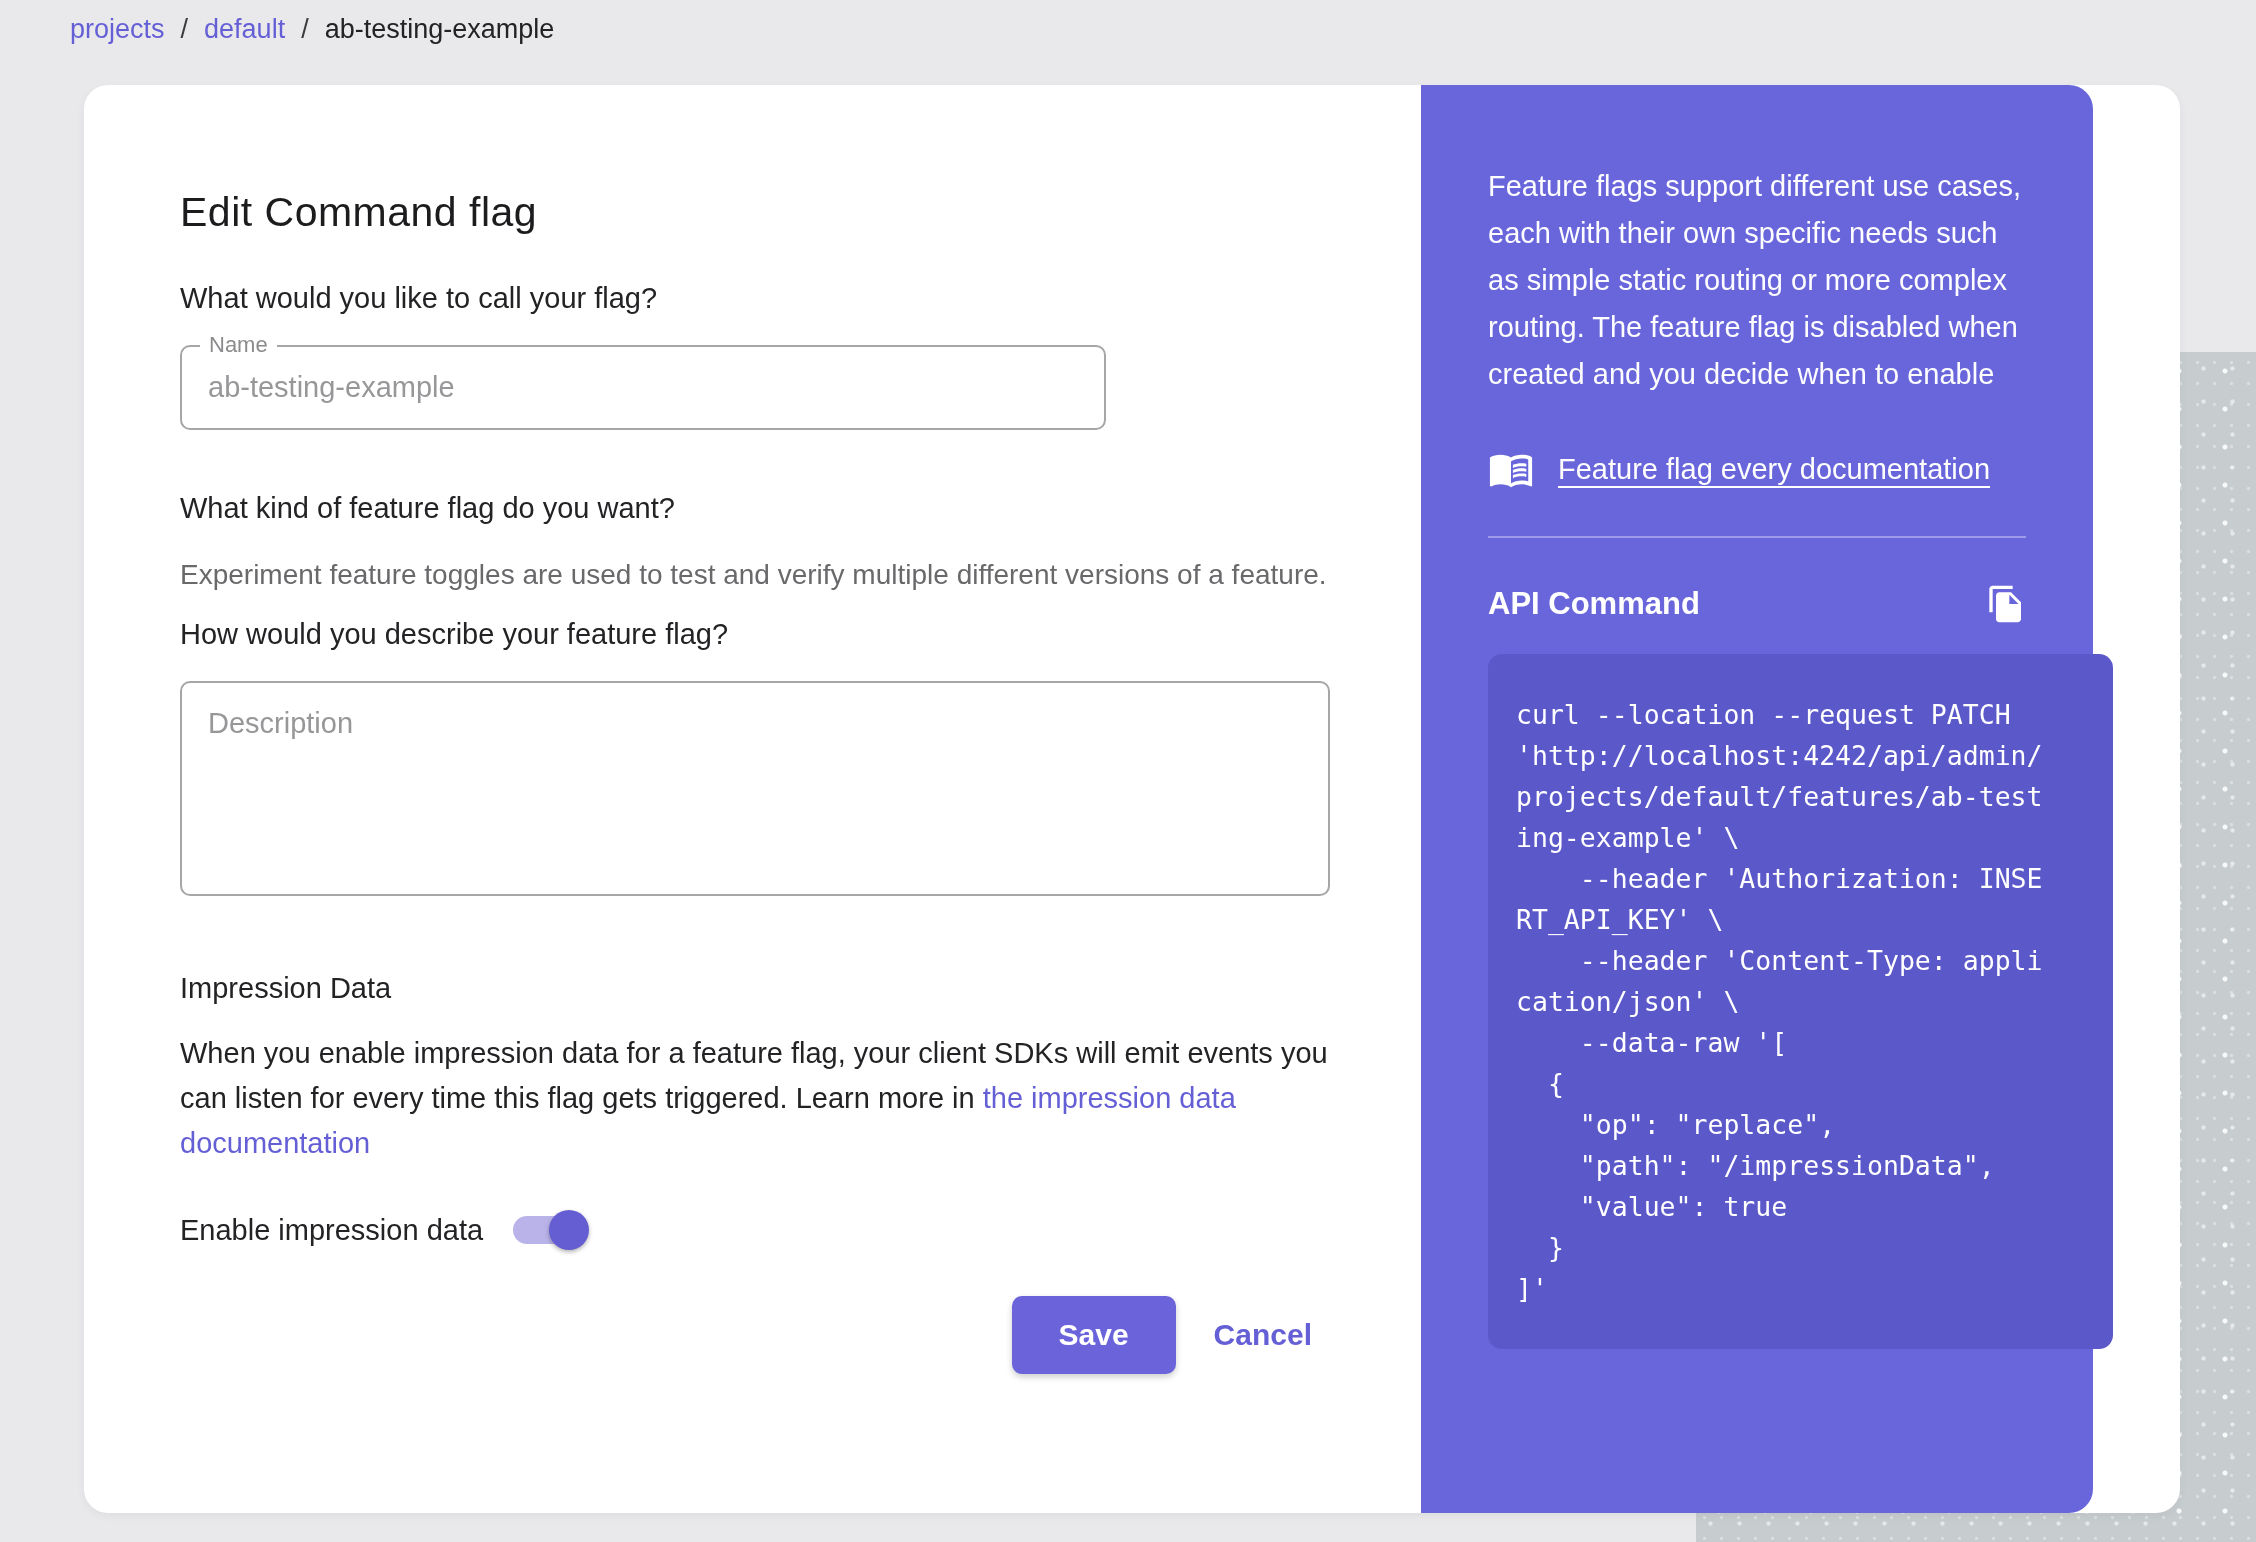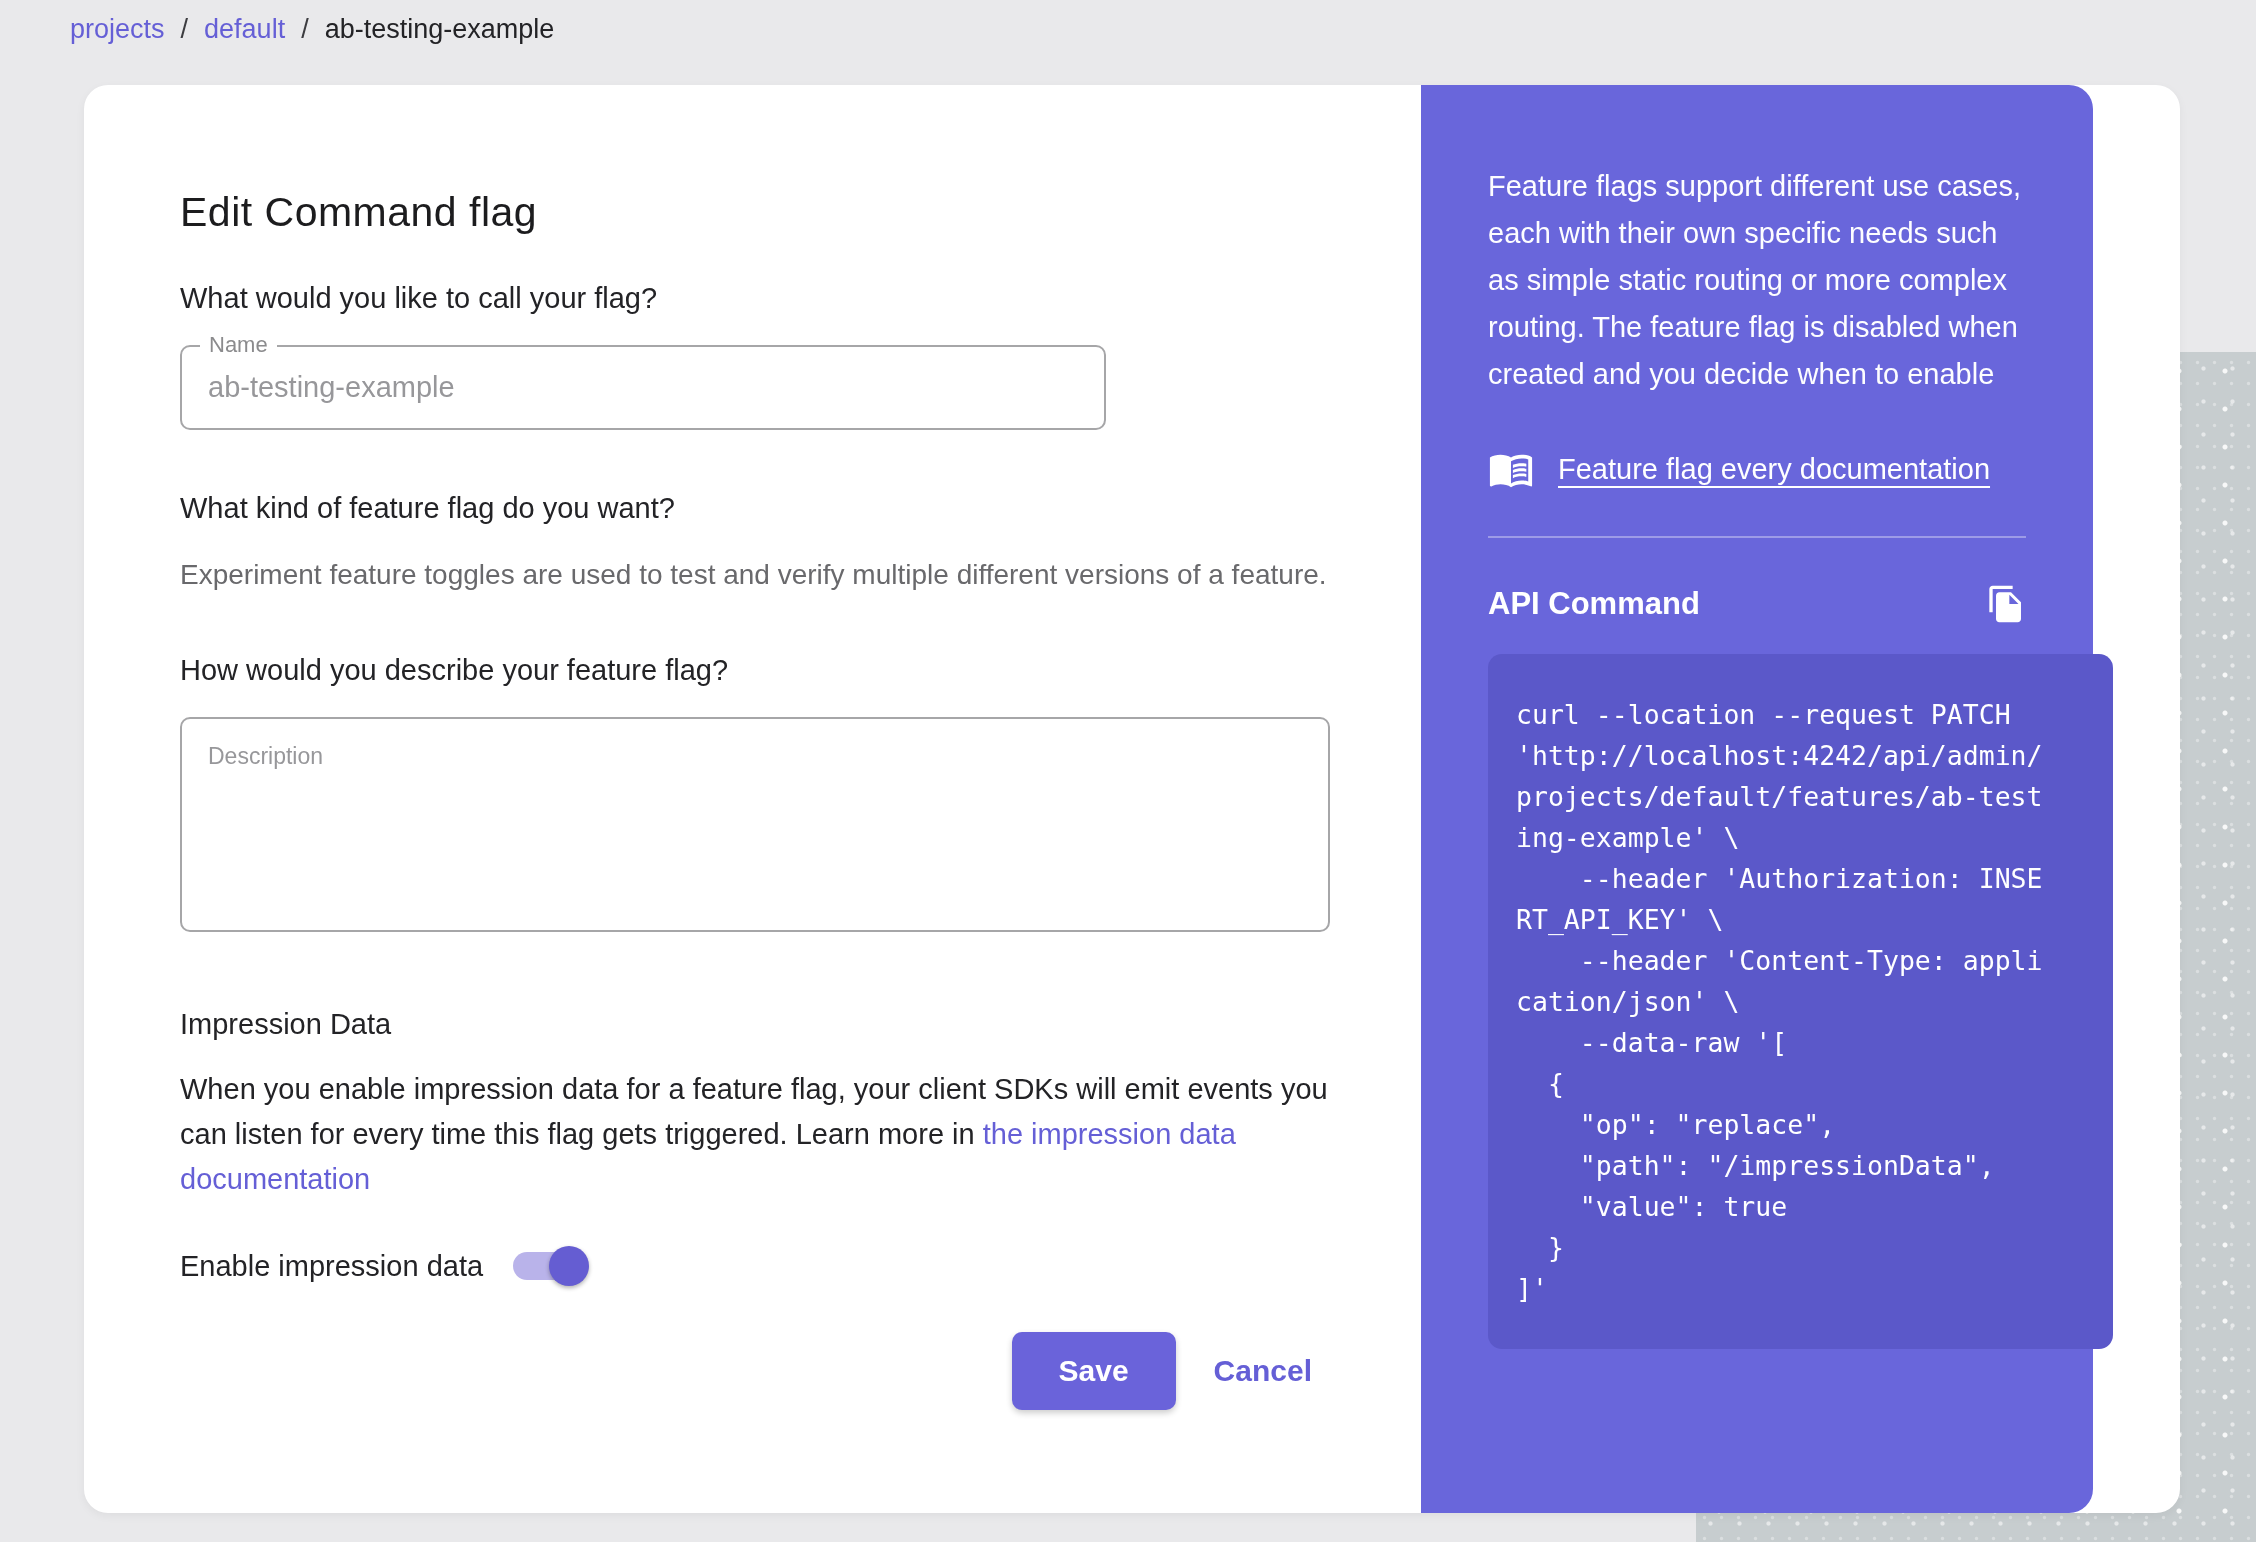--- a/index.html
+++ b/index.html
@@ -47,26 +47,26 @@
   }
   .field input {
     width:100%; border:0; outline:none; background:transparent;
     font-family:"Liberation Sans", sans-serif;
     font-size:29px; color:#97979a; padding:24px 26px;
   }
   .name-field { width:926px; margin-bottom:62px; }
   .select-field { width:800px; margin-bottom:20px; display:flex; align-items:center; cursor:pointer; border-color:#99999b; }
   .select-field .select-value { font-size:29px; color:#202022; padding:20px 26px; flex:1; }
   .select-field .chev { width:34px; height:34px; margin-right:22px; flex:none; }
-  .helper { font-size:28px; color:#69696c; line-height:39px; width:1150px; margin-bottom:60px; }
+  .helper { font-size:28px; color:#69696c; line-height:39px; width:1150px; margin-bottom:24px; }
 
   .textarea-field { width:1150px; height:215px; margin-bottom:76px; }
   .textarea-field textarea {
     width:100%; height:100%; border:0; outline:none; resize:none; background:transparent;
-    font-family:"Liberation Sans", sans-serif; font-size:23px; padding:24px 26px; color:#232326;
+    font-family:"Liberation Sans", sans-serif; font-size:29px; padding:24px 26px; color:#232326;
   }
   .textarea-field textarea::placeholder { color:#97979a; }
 
   h3.impression-heading { font-size:29px; font-weight:400; color:#232326; margin-bottom:26px; }
   .impression-text { font-size:29px; color:#232326; line-height:45px; width:1150px; margin-bottom:40px; }
   .impression-text a { color:#655fd6; }
 
   .toggle-row { display:flex; align-items:center; gap:30px; margin-bottom:42px; }
   .toggle-label { font-size:29px; color:#232326; }
   .switch { position:relative; width:70px; height:48px; cursor:pointer; }

